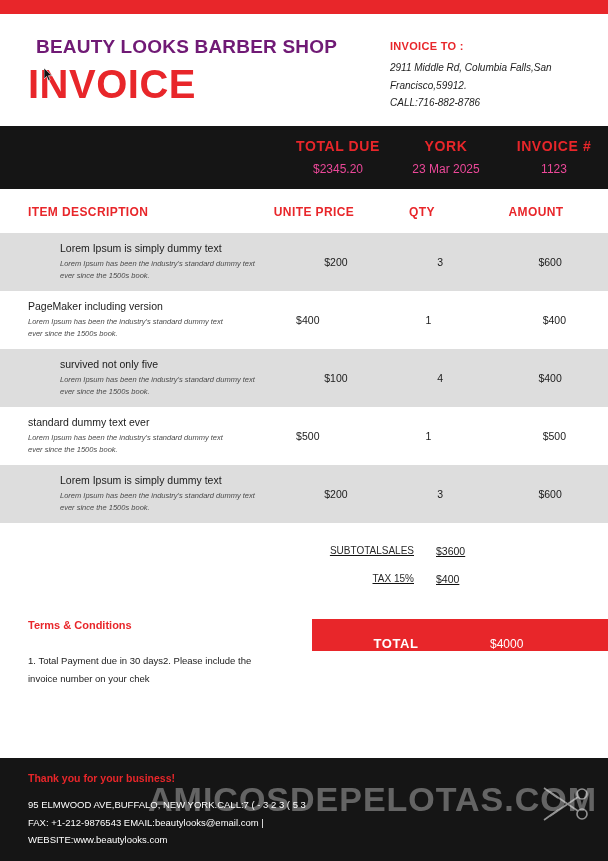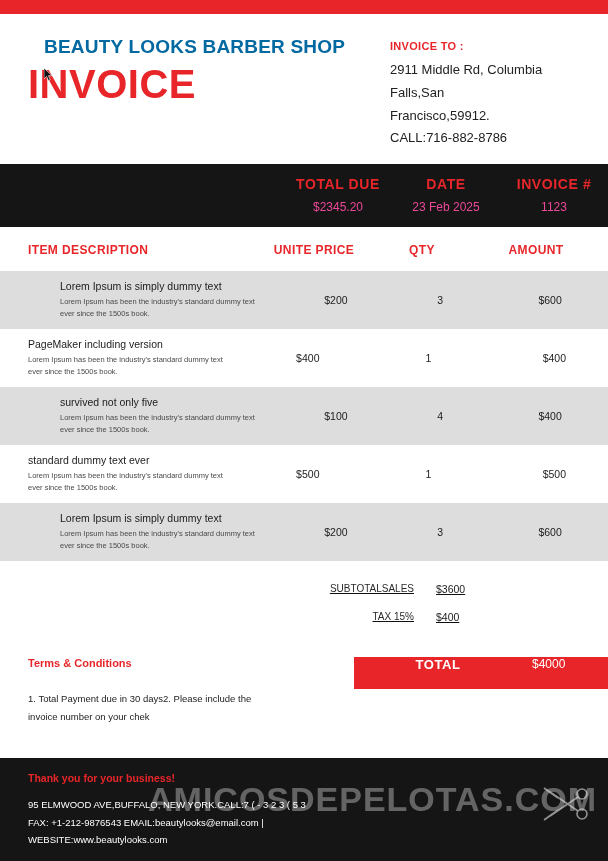--- a/index.html
+++ b/index.html
@@ -26,22 +26,22 @@
     justify-content: space-between;
     align-items: flex-start;
   }
   .header-left {
     flex: 0 0 auto;
   }
   .shop-name {
     font-size: 19px;
     font-weight: bold;
     letter-spacing: 0.2px;
-    color: #0369a1;
-    margin: 0 0 6px 16px;
+    color: #701a75;
+    margin: 0 0 6px 8px;
     white-space: nowrap;
   }
   .invoice-word {
     font-size: 40px;
     font-weight: bold;
     color: #e8262a;
     letter-spacing: 0.5px;
     margin: 4px 0 0 0;
     line-height: 1;
   }
@@ -51,23 +51,24 @@
     width: 190px;
   }
   .invoice-to-label {
     color: #e8262a;
     font-size: 11px;
     font-weight: bold;
     letter-spacing: 0.3px;
     margin-bottom: 7px;
   }
   .addr-line {
-    font-size: 13px;
+    font-size: 10px;
     color: #222;
     line-height: 1.75;
+    font-style: italic;
   }
   .meta-bar {
     background: #151515;
     color: #ffffff;
     display: flex;
     padding: 12px 0 13px 0;
   }
   .meta-spacer { flex: 1 1 auto; }
   .meta-col {
     width: 108px;
@@ -111,20 +112,21 @@
   .item-title {
     font-size: 10.5px;
     color: #1b1b1b;
     margin-bottom: 4px;
   }
   .item-sub {
     font-size: 7.5px;
     color: #4a4a4a;
     line-height: 1.6;
     width: 205px;
+    font-style: italic;
   }
   .cell-val {
     font-size: 10.5px;
     color: #1b1b1b;
   }
 
   .totals {
     display: flex;
     padding-top: 22px;
   }
@@ -170,22 +172,21 @@
     color: #222;
     line-height: 1.9;
     width: 250px;
   }
   .total-box {
     flex: 1 1 auto;
     background: #e8262a;
     color: #ffffff;
     height: 32px;
     display: flex;
-    align-items: flex-start;
-    margin-left: 42px;
+    align-items: flex-end;
   }
   .total-box .tb-label {
     width: 168px;
     text-align: center;
     font-size: 13px;
     font-weight: bold;
     letter-spacing: 0.6px;
   }
   .total-box .tb-value {
     font-size: 12px;
@@ -265,22 +266,22 @@
   </div>
 </div>
 
 <div class="meta-bar">
   <div class="meta-spacer"></div>
   <div class="meta-col">
     <div class="meta-label">TOTAL DUE</div>
     <div class="meta-value">$2345.20</div>
   </div>
   <div class="meta-col">
-    <div class="meta-label">DATE</div>
-    <div class="meta-value">23 Feb 2025</div>
+    <div class="meta-label">YORK</div>
+    <div class="meta-value">23 Mar 2025</div>
   </div>
   <div class="meta-col">
     <div class="meta-label">INVOICE #</div>
     <div class="meta-value">1123</div>
   </div>
 </div>
 
 <div class="col-head">
   <div class="c-desc ch">ITEM DESCRIPTION</div>
   <div class="c-price ch">UNITE PRICE</div>

